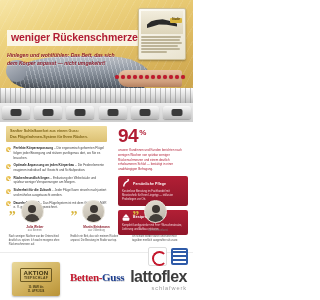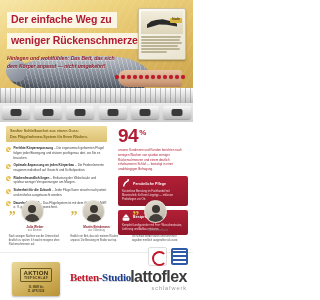--- a/index.html
+++ b/index.html
@@ -232,21 +232,21 @@
       <div class="slat"></div>
       <div class="slat"></div>
       <div class="slat"></div>
       <div class="slat"></div>
       <div class="slat"></div>
       <div class="slat"></div>
     </div>
   </div>
 
   <div class="headline-wrap">
-    <div class="hl-line">Der einfache Weg zu</div><br>
+    <br>
     <div class="hl-line">weniger Rückenschmerzen</div>
     <div class="subline">Hinlegen und wohlfühlen: Das Bett, das sich dem Körper anpasst — nicht umgekehrt!</div>
   </div>
 
   <div class="study-box">
     <div class="study-img">
       <div class="fig"></div>
       <div class="study-tag">Studie</div>
     </div>
     <div class="study-txt">
@@ -366,21 +366,21 @@
       <div class="ak-box">
         <div class="ak1">AKTION</div>
         <div class="ak2">TIEFSCHLAF</div>
       </div>
       <div class="ak-dates">
         <div>10. MÄR bis</div>
         <div>11. APR 2024</div>
       </div>
     </div>
 
-    <div class="brand"><span>Betten-</span><span class="bk-blue">Studio</span></div>
+    <div class="brand"><span>Betten-</span><span class="bk-blue">Guss</span></div>
 
     <div class="lat">
       <div class="lat1">lattoflex</div>
       <div class="lat2">schlafwerk</div>
     </div>
   </div>
 
 </div>
 
 </body></html>

